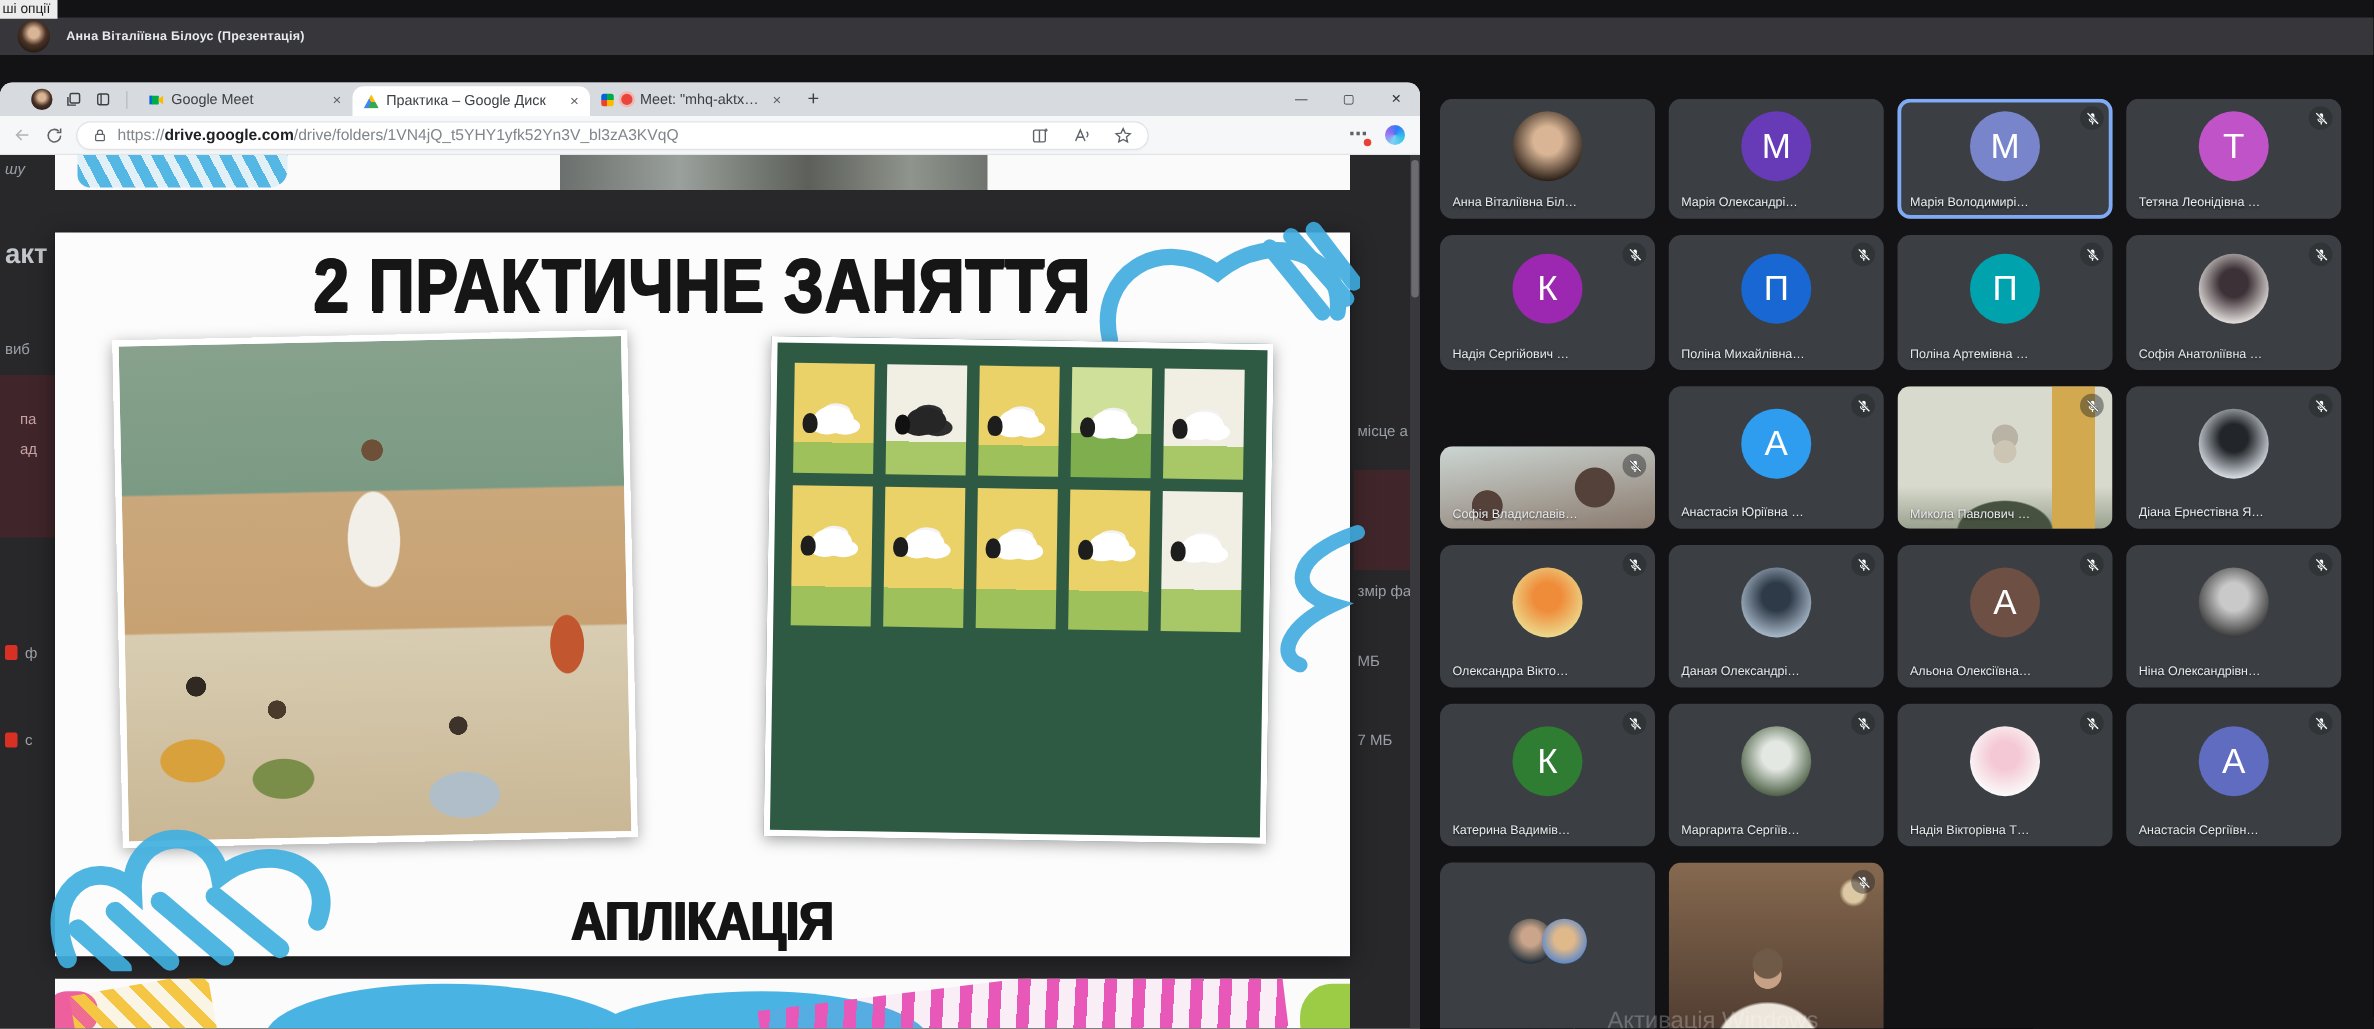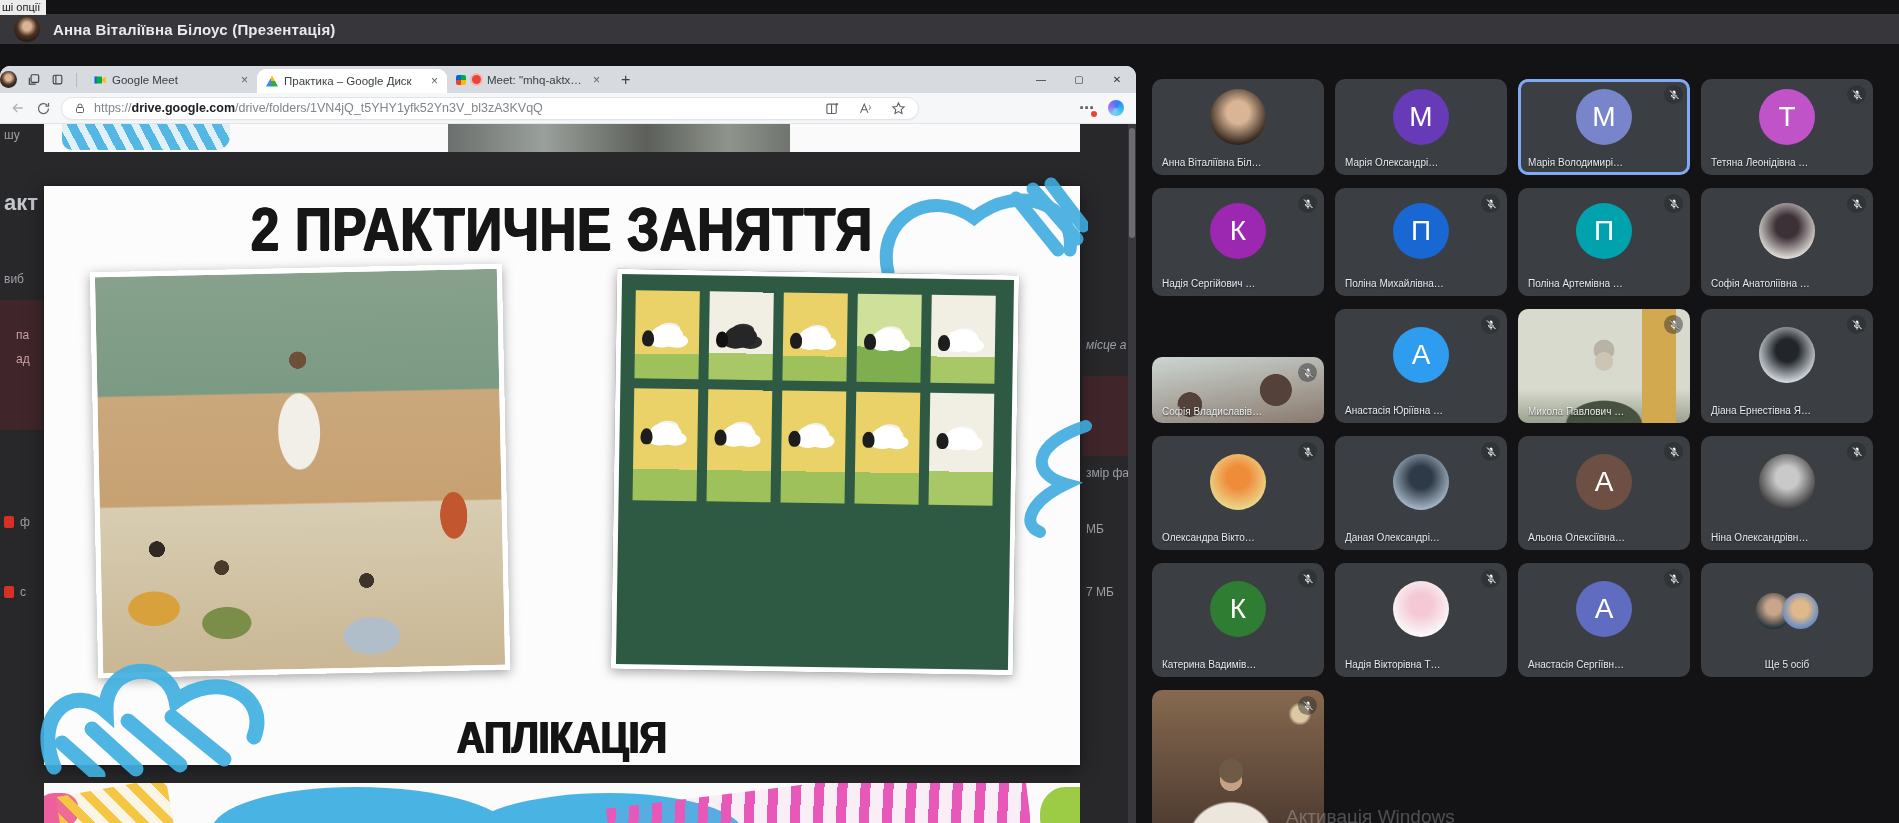--- a/index.html
+++ b/index.html
@@ -6,26 +6,26 @@
   .stage{position:relative;width:1899px;height:823px;background:#131316;overflow:hidden;
          font-family:"Liberation Sans","DejaVu Sans",sans-serif;}
 
   
   .tooltip-frag{position:absolute;left:0;top:0;z-index:6;background:#ececec;color:#1b1b1b;
     font-size:11px;line-height:14px;padding:0 6px 1px 2px;}
   .titlebar{position:absolute;left:0;top:14px;width:100%;height:30px;background:#37373b;
     display:flex;align-items:center;gap:13px;padding-left:14px;box-sizing:border-box;}
   .pavatar{width:26px;height:26px;border-radius:50%;flex:0 0 auto;
     background:radial-gradient(circle at 50% 40%,#d9b595 0 20%,#4a3226 48%,#241a12 78%,#6e5c48 100%);}
-  .ptitle{color:#e8eaed;font-size:15px;font-weight:700;letter-spacing:.2px;}
+  .ptitle{color:#e8eaed;font-size:10px;font-weight:700;letter-spacing:.2px;}
 
   
   .browser{position:absolute;left:0;top:66px;width:1136px;height:757px;background:#fff;
     border-radius:10px 10px 0 0;overflow:hidden;}
-  .tabstrip{position:relative;height:27px;background:#d7dade;display:flex;align-items:center;padding-left:0;}
+  .tabstrip{position:relative;height:27px;background:#d7dade;display:flex;align-items:center;padding-left:25px;}
   .bicon{color:#3c4043;display:inline-flex;align-items:center;justify-content:center;margin-right:10px;}
   .profile-mini{width:17px;height:17px;border-radius:50%;
     background:radial-gradient(circle at 50% 40%,#d9b595 0 22%,#4a3226 52%,#241a12 82%);}
   .tdivider{width:1px;height:14px;background:#b8bcc2;margin:0 8px 0 2px;}
   .tab{display:flex;align-items:center;gap:6px;height:27px;padding:0 9px;font-size:11.5px;
     color:#3c4043;box-sizing:border-box;white-space:nowrap;overflow:hidden;}
   .tab .tlabel{overflow:hidden;text-overflow:ellipsis;flex:1;}
   .tab.active{background:#fff;border-radius:9px 9px 0 0;height:24px;margin-top:3px;}
   .t1{width:172px}.t2{width:190px}.t3{width:162px}
   .tclose{color:#5f6368;font-size:12px;margin-left:4px;}
@@ -238,31 +238,31 @@
       <span class="post-icons">
         <span class="dots">⋯</span>
         <span class="copilot"></span>
       </span>
     </div>
 
     <div class="content">
       <div class="banner-left"></div>
       <div class="banner-right"></div>
       <div id="lfrags">
-          <div class="lfrag" style="top: 4px; left: 4px;">шу</div>
+          <div class="lfrag" style="top: 4px; left: 4px; font-style: italic;">шу</div>
           <div class="lfrag frag-big" style="top: 66px; left: 4px;">акт</div>
           <div class="lfrag" style="top: 148px; left: 4px;">виб</div>
           <div class="lfrag frag-banner" style="top: 204px; left: 16px;">па</div>
           <div class="lfrag frag-banner" style="top: 228px; left: 16px;">ад</div>
           <div class="lfrag" style="top: 350px; left: 4px; margin-left: 40px;">ва</div>
           <div class="lfrag" style="top: 391px; left: 4px;"><span class="fileicon"></span>ф</div>
           <div class="lfrag" style="top: 461px; left: 4px;"><span class="fileicon"></span>с</div>
         </div>
       <div id="rfrags">
-          <div class="rfrag" style="top: 214px; left: 1086px; font-style: italic;">місце а</div>
+          <div class="rfrag" style="top: 214px; left: 1086px;">місце а</div>
           <div class="rfrag" style="top: 342px; left: 1086px;">змір фа</div>
           <div class="rfrag" style="top: 398px; left: 1086px;">МБ</div>
           <div class="rfrag" style="top: 461px; left: 1086px;">7 МБ</div>
         </div>
 
       <div class="sliver-top">
         <span class="sliver-blue"></span>
         <span class="sliver-photo"></span>
       </div>
 
@@ -520,20 +520,32 @@
   </div>
       <div class="tile">
     <span class="mic">
       <svg width="12" height="12" viewBox="0 0 24 24">
         <path fill="#fff" d="M12 15a3 3 0 0 0 3-3V6a3 3 0 1 0-6 0v6a3 3 0 0 0 3 3z"></path>
         <path fill="#fff" d="M18 12h-1.7a4.3 4.3 0 0 1-8.6 0H6a6 6 0 0 0 5 5.9V21h2v-3.1A6 6 0 0 0 18 12z"></path>
         <line x1="4" y1="3" x2="21" y2="20" stroke="#3b3f43" stroke-width="4"></line>
         <line x1="4" y1="3" x2="21" y2="20" stroke="#fff" stroke-width="2"></line>
       </svg>
     </span>
+    <span class="avatar" style="background: radial-gradient(circle at 50% 42%, rgb(227, 232, 226) 0px, rgb(227, 232, 226) 26%, rgb(79, 99, 73) 75%);"></span>
+    <span class="vname">Маргарита Сергіїв…</span>
+  </div>
+      <div class="tile">
+    <span class="mic">
+      <svg width="12" height="12" viewBox="0 0 24 24">
+        <path fill="#fff" d="M12 15a3 3 0 0 0 3-3V6a3 3 0 1 0-6 0v6a3 3 0 0 0 3 3z"></path>
+        <path fill="#fff" d="M18 12h-1.7a4.3 4.3 0 0 1-8.6 0H6a6 6 0 0 0 5 5.9V21h2v-3.1A6 6 0 0 0 18 12z"></path>
+        <line x1="4" y1="3" x2="21" y2="20" stroke="#3b3f43" stroke-width="4"></line>
+        <line x1="4" y1="3" x2="21" y2="20" stroke="#fff" stroke-width="2"></line>
+      </svg>
+    </span>
     <span class="avatar" style="background: radial-gradient(circle at 50% 42%, rgb(244, 201, 213) 0px, rgb(244, 201, 213) 26%, rgb(250, 250, 250) 75%);"></span>
     <span class="vname">Надія Вікторівна Т…</span>
   </div>
       <div class="tile">
     <span class="mic">
       <svg width="12" height="12" viewBox="0 0 24 24">
         <path fill="#fff" d="M12 15a3 3 0 0 0 3-3V6a3 3 0 1 0-6 0v6a3 3 0 0 0 3 3z"></path>
         <path fill="#fff" d="M18 12h-1.7a4.3 4.3 0 0 1-8.6 0H6a6 6 0 0 0 5 5.9V21h2v-3.1A6 6 0 0 0 18 12z"></path>
         <line x1="4" y1="3" x2="21" y2="20" stroke="#3b3f43" stroke-width="4"></line>
         <line x1="4" y1="3" x2="21" y2="20" stroke="#fff" stroke-width="2"></line>

